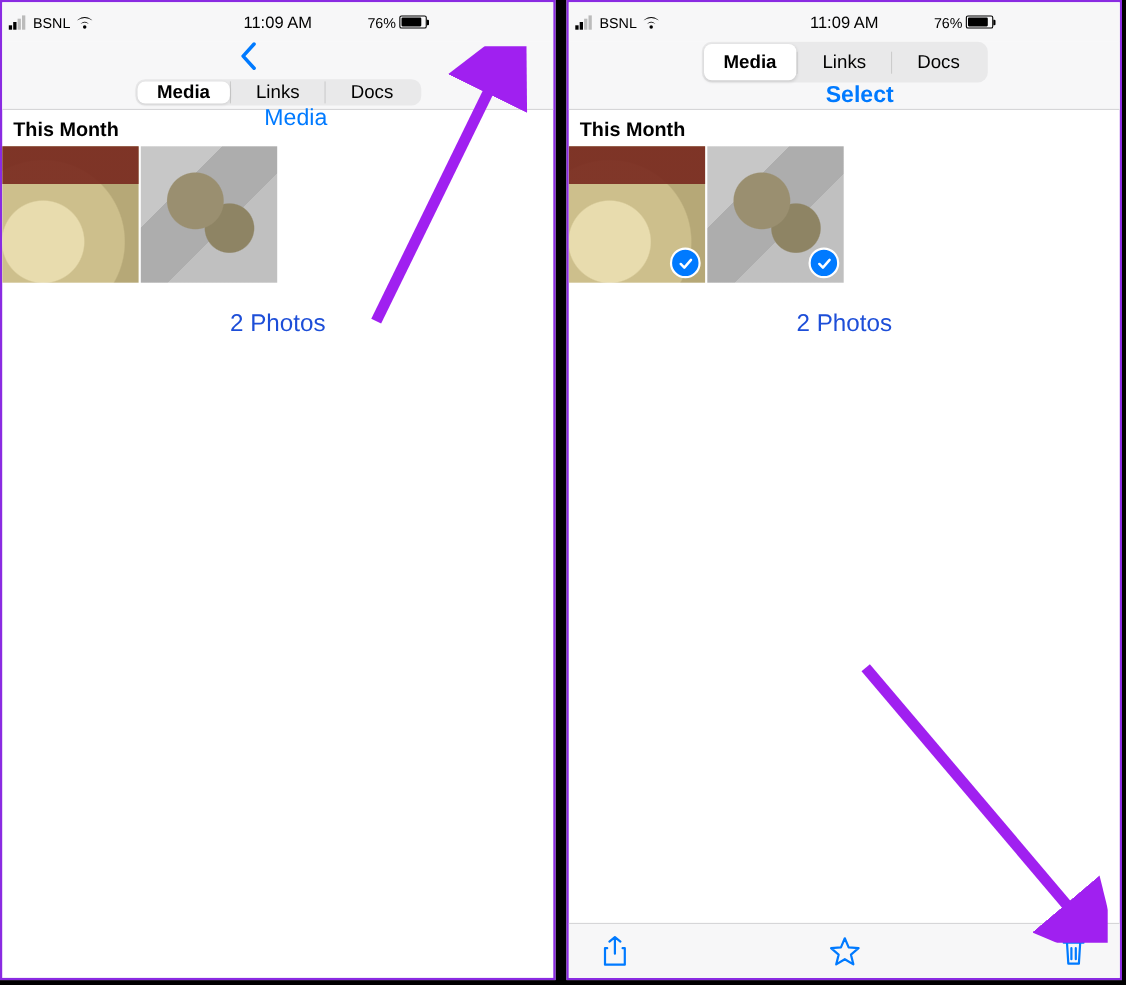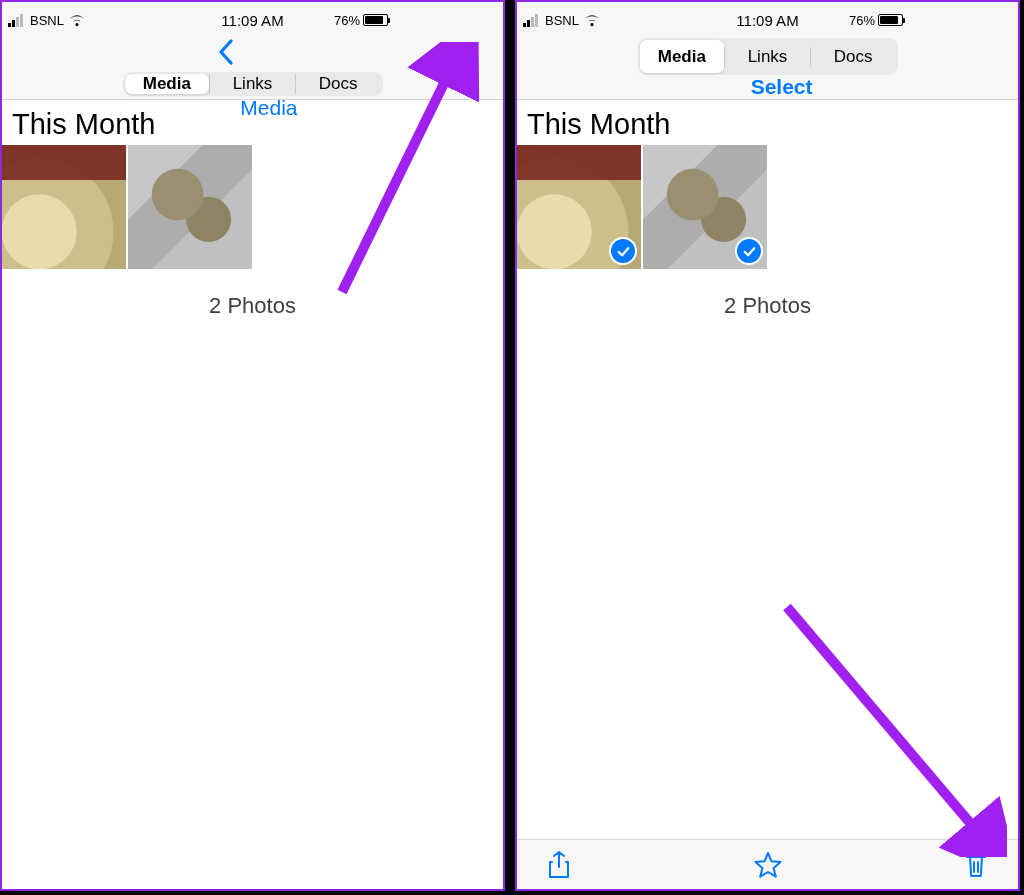--- a/index.html
+++ b/index.html
@@ -39,41 +39,41 @@
     display:flex; background:#e9e9ea; border-radius:9px; padding:2px; width:260px; height:38px;
   }
   .seg {
     flex:1; display:flex; align-items:center; justify-content:center;
     font-size:17px; color:#000; position:relative; cursor:pointer;
   }
   .seg.active { background:#fff; border-radius:7px; font-weight:600; box-shadow:0 1px 3px rgba(0,0,0,.12);}
   .seg-sep { width:1px; height:20px; background:#ccc; align-self:center; }
 
   .section-header {
-    font-size:29px; padding:8px 10px 4px; color:#000;
+    font-size:18px; padding:8px 10px 4px; color:#000;font-weight:bold;
   }
   .media-row { display:flex; gap:2px; padding:0 0 4px 0; }
   .thumb { width:124px; height:124px; position:relative; }
   .thumb1 { background:
     linear-gradient(180deg, rgba(120,40,30,.9) 0 28%, rgba(0,0,0,0) 28%),
     radial-gradient(circle at 30% 70%, #e8dcae 0 30%, #cdbf8c 31% 60%, #b6a877 61% 100%);
   }
   .thumb2 { background:
     radial-gradient(circle at 40% 40%, #9a8f70 0 24%, rgba(0,0,0,0) 25%),
     radial-gradient(circle at 65% 60%, #8e8464 0 20%, rgba(0,0,0,0) 21%),
     linear-gradient(135deg,#c7c7c7 0 30%,#adadad 30% 60%,#c0c0c0 60% 100%);
   }
   .check-badge {
     position:absolute; right:4px; bottom:4px; width:28px; height:28px;
     background:#007aff; border:2px solid #fff; border-radius:50%;
     display:flex; align-items:center; justify-content:center;
   }
   .check-badge svg { width:15px; height:15px; }
 
-  .photos-count { text-align:center; font-size:22px; color:#404040; margin-top:20px; }
+  .photos-count { text-align:center; font-size:22px; color:#1d4ed8; margin-top:20px; }
 
   .toolbar {
     position:absolute; left:0; right:0; bottom:0; height:50px;
     border-top:1px solid #d6d6d8; background:rgba(247,247,248,.95);
     display:flex; align-items:center; justify-content:space-between; padding:0 30px;
   }
   .toolbar-icon { color:#007aff; cursor:pointer; }
   .toolbar-icon svg { display:block; }
 
   .annotation-arrow {

